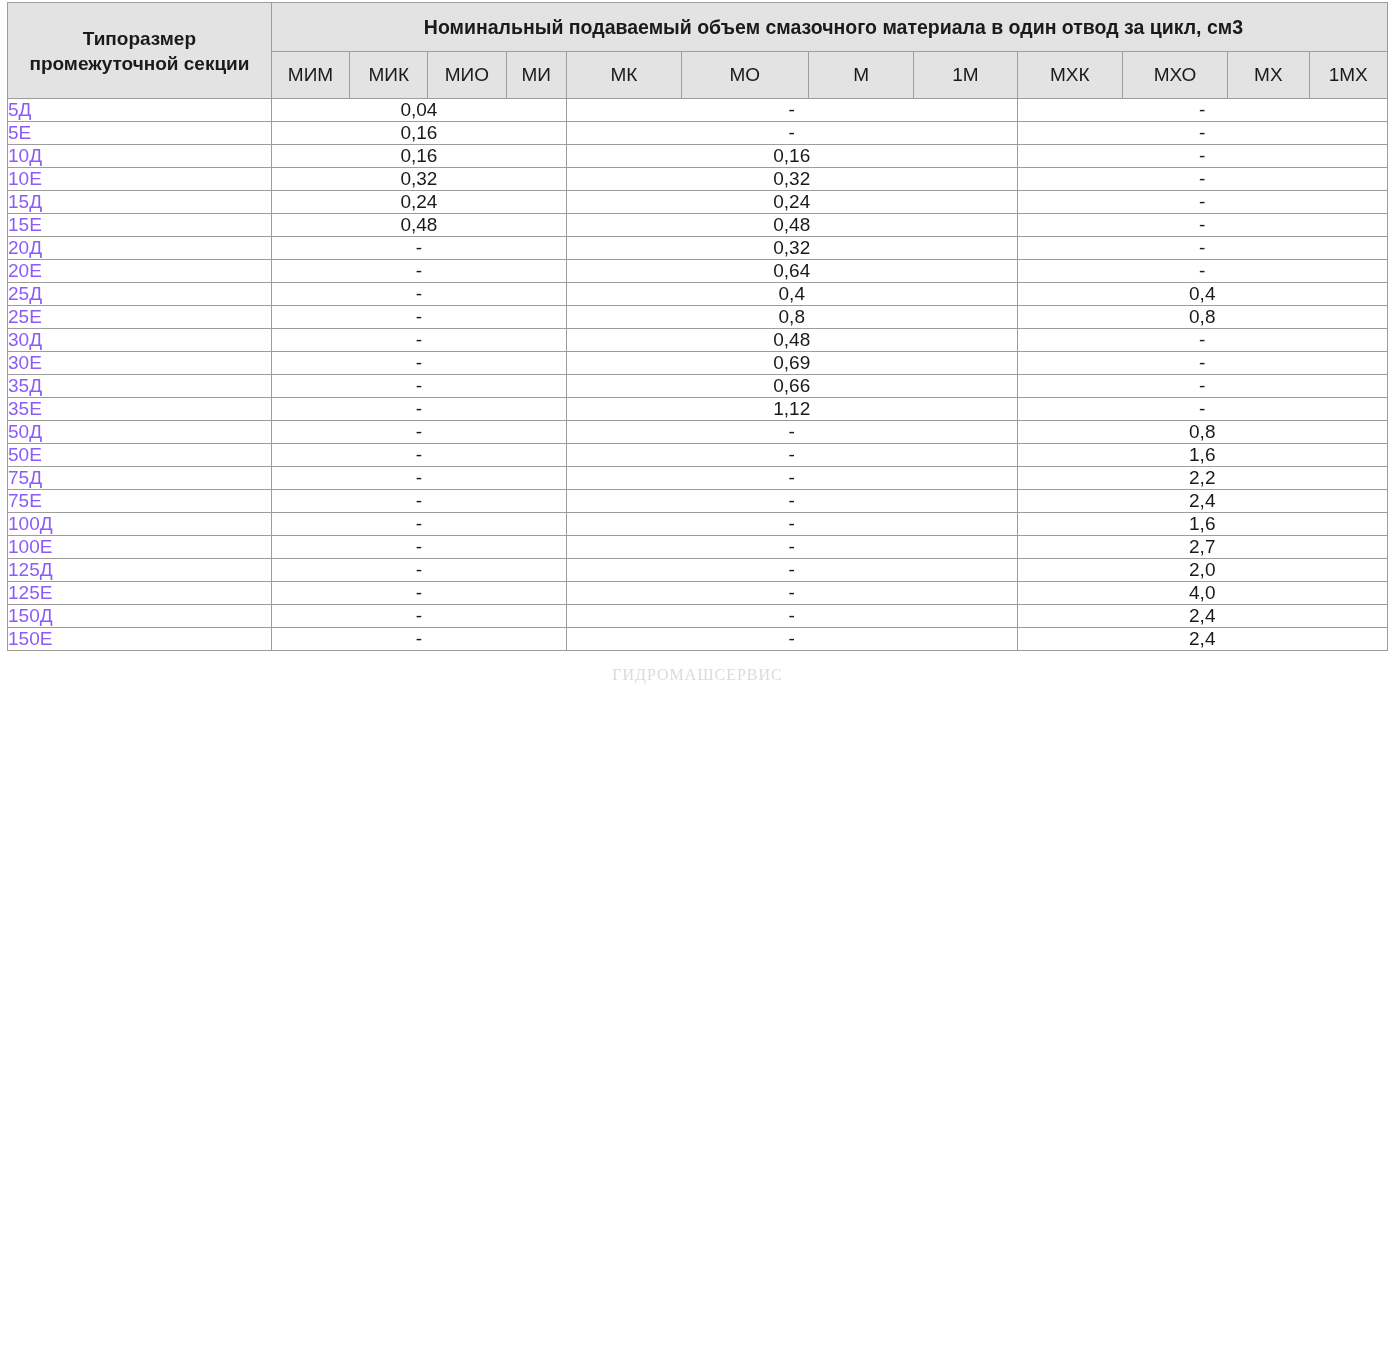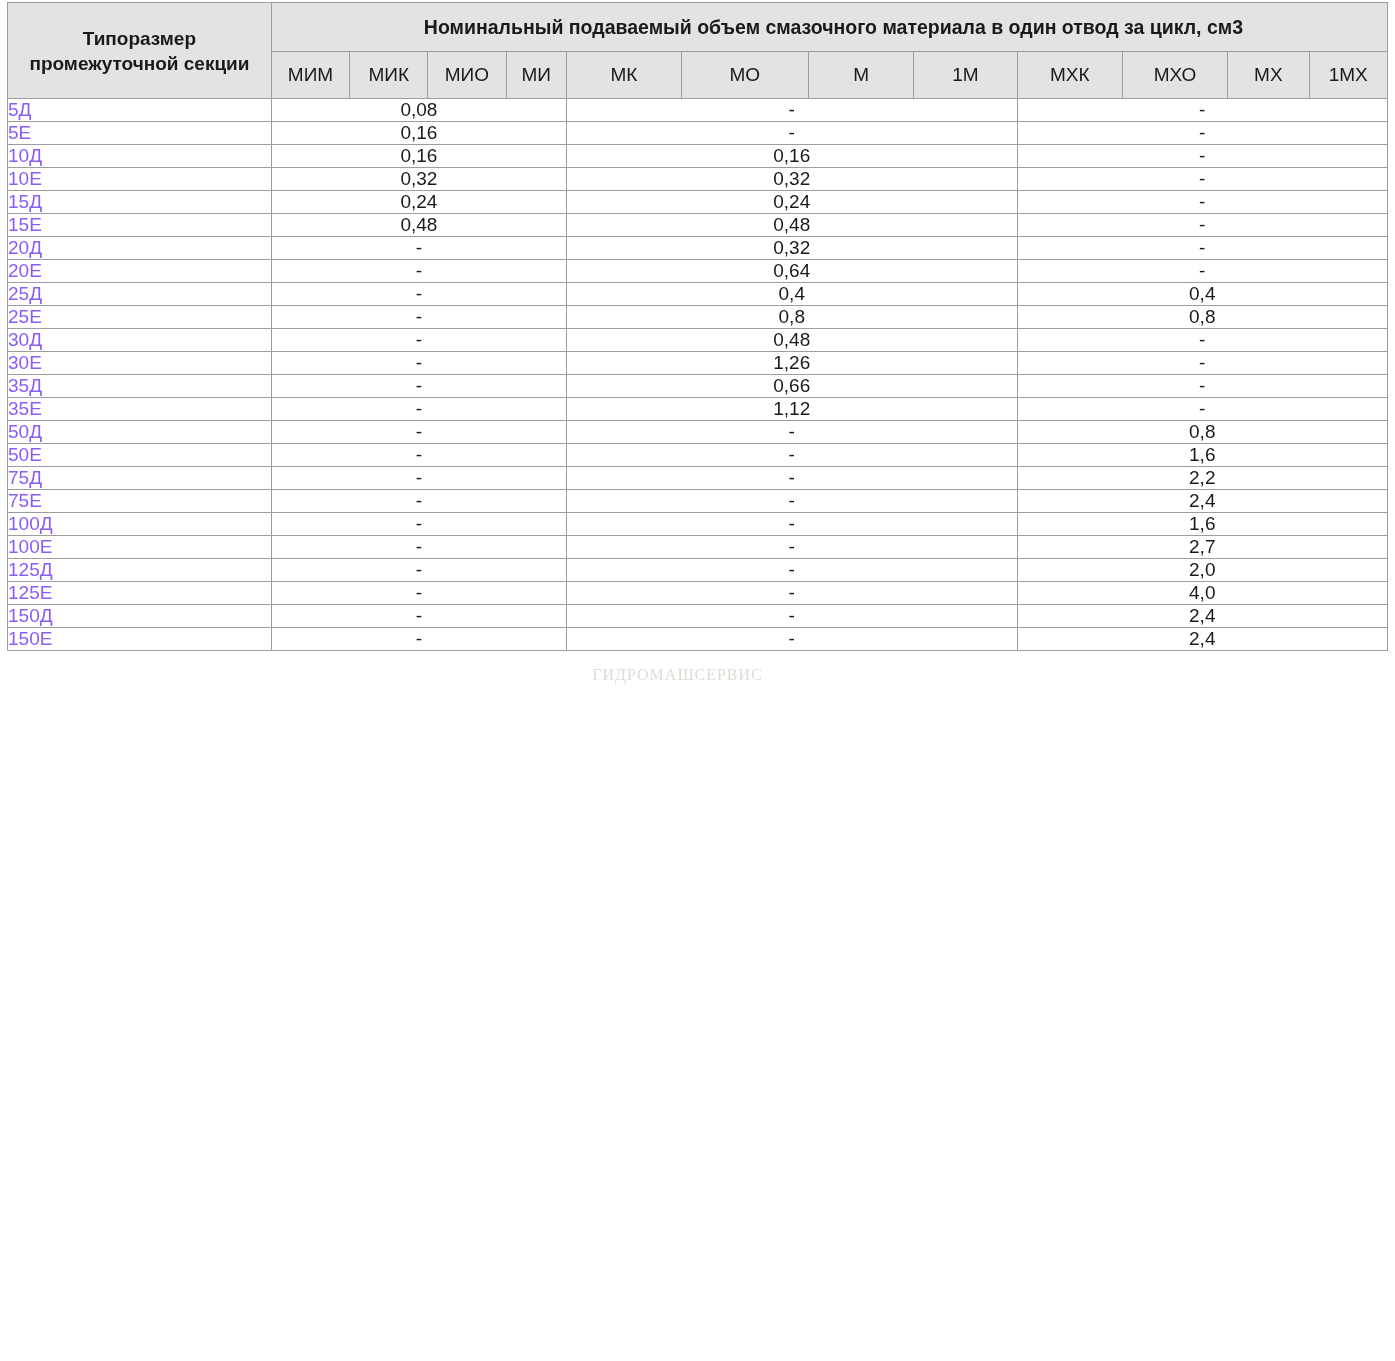--- a/index.html
+++ b/index.html
@@ -71,21 +71,21 @@
   }
   td.value {
     font-size: 19px;
     text-align: center;
     color: #1a1a1a;
     background: #ffffff;
     padding: 14px 0;
   }
   .wm {
     position: absolute;
-    left: 545px;
+    left: 565px;
     top: 664px;
     width: 265px;
     font-size: 16px;
     letter-spacing: 1px;
     color: #dedad4;
     text-align: center;
     pointer-events: none;
     white-space: nowrap;
     font-family: "Liberation Serif", serif;
   }
@@ -127,21 +127,21 @@
         <th class="colhead">1М</th>
         <th class="colhead">МХК</th>
         <th class="colhead">МХО</th>
         <th class="colhead">МХ</th>
         <th class="colhead">1МХ</th>
       </tr>
     </thead>
     <tbody>
       <tr>
         <td class="rowlabel">5Д</td>
-        <td class="value" colspan="4">0,08</td>
+        <td class="value" colspan="4">0,04</td>
         <td class="value" colspan="4">-</td>
         <td class="value" colspan="4">-</td>
       </tr>
       <tr>
         <td class="rowlabel">5Е</td>
         <td class="value" colspan="4">0,16</td>
         <td class="value" colspan="4">-</td>
         <td class="value" colspan="4">-</td>
       </tr>
       <tr>
@@ -194,21 +194,21 @@
       </tr>
       <tr>
         <td class="rowlabel">30Д</td>
         <td class="value" colspan="4">-</td>
         <td class="value" colspan="4">0,48</td>
         <td class="value" colspan="4">-</td>
       </tr>
       <tr>
         <td class="rowlabel">30Е</td>
         <td class="value" colspan="4">-</td>
-        <td class="value" colspan="4">1,26</td>
+        <td class="value" colspan="4">0,69</td>
         <td class="value" colspan="4">-</td>
       </tr>
       <tr>
         <td class="rowlabel">35Д</td>
         <td class="value" colspan="4">-</td>
         <td class="value" colspan="4">0,66</td>
         <td class="value" colspan="4">-</td>
       </tr>
       <tr>
         <td class="rowlabel">35Е</td>

